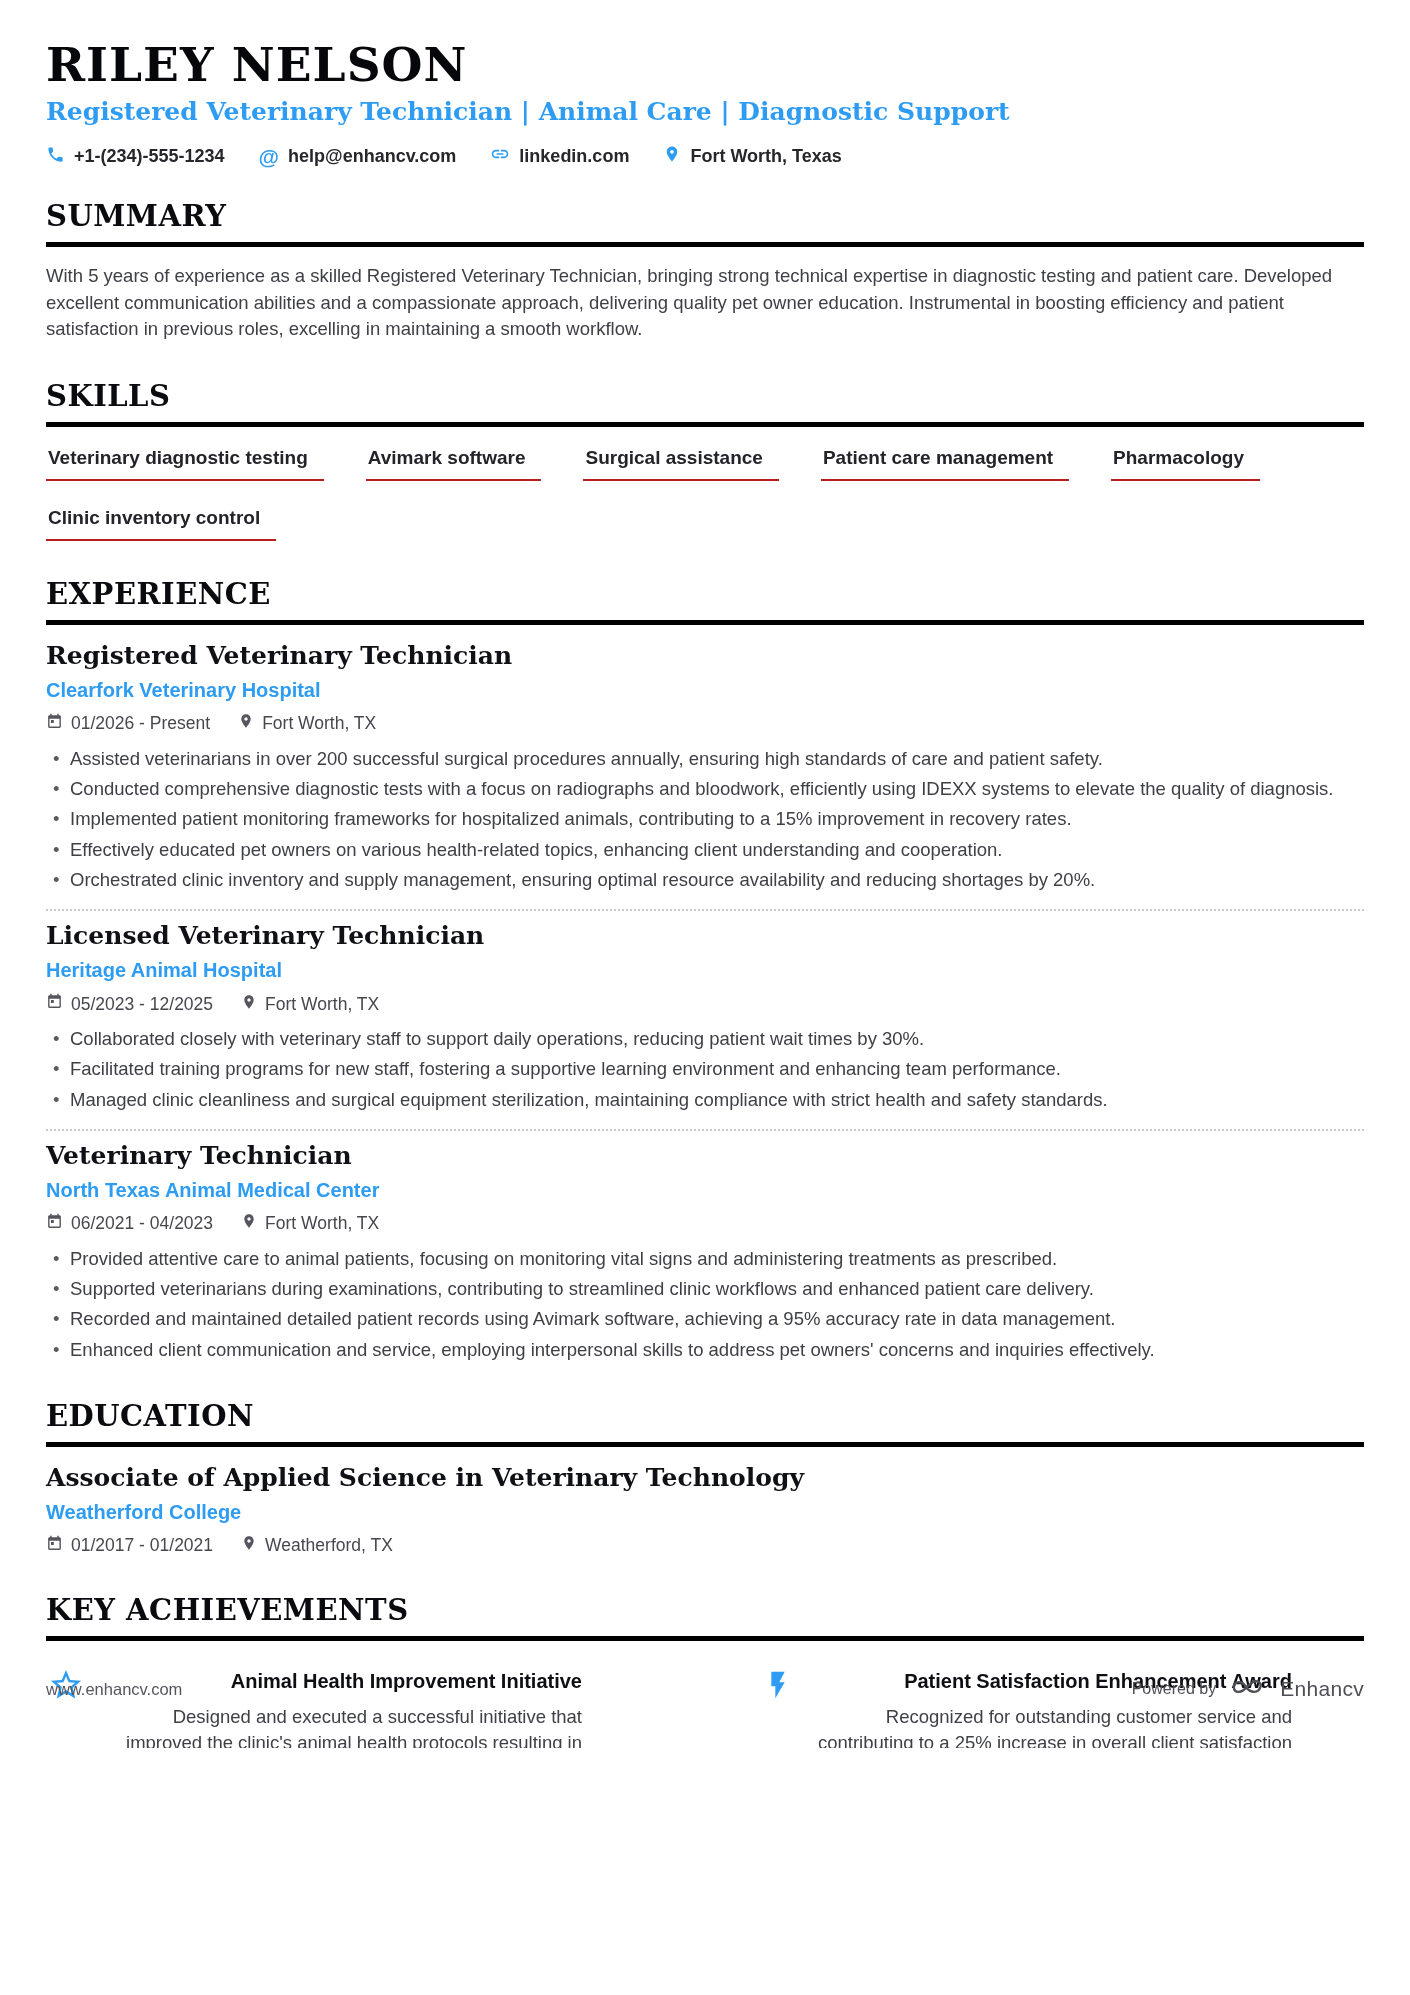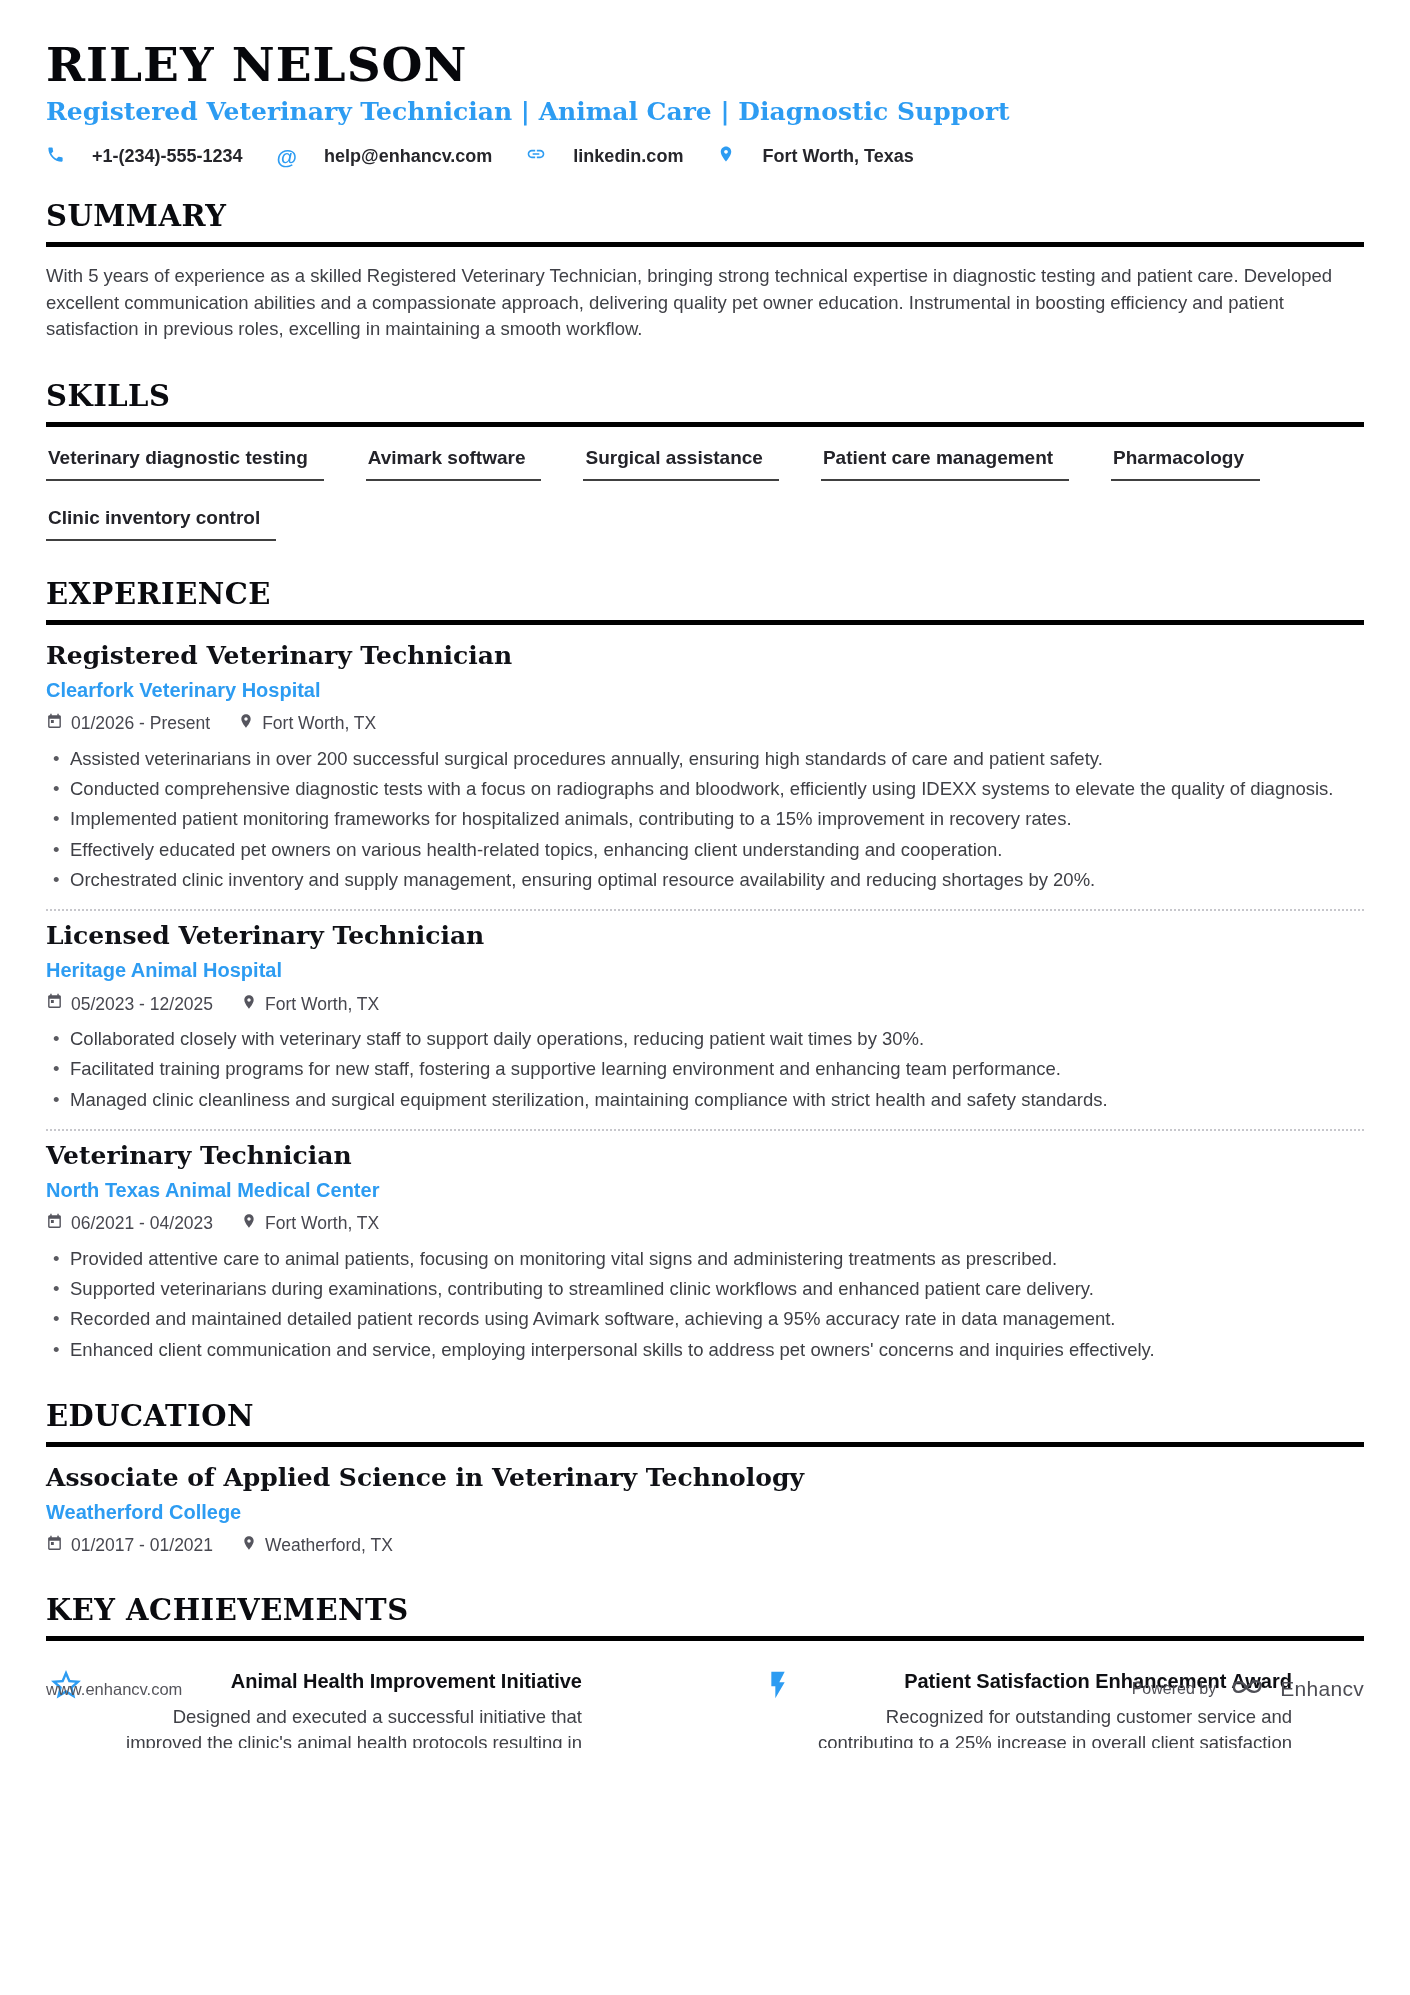--- a/index.html
+++ b/index.html
@@ -20,36 +20,36 @@
   .name{
     font-family:"DejaVu Serif","Liberation Serif",serif;
     font-weight:800;font-size:47px;line-height:1.05;letter-spacing:1px;
     color:#06070B;margin:0 0 8px;
   }
   .subtitle{
     font-family:"DejaVu Serif","Liberation Serif",serif;
     font-weight:700;font-size:25px;color:var(--accent);margin:0 0 18px;
   }
   .contact-row{display:flex;align-items:center;gap:34px;font-size:18px;font-weight:700;color:#26262B;margin-bottom:30px;}
-  .contact-item{display:flex;align-items:center;gap:27px;}
+  .contact-item{display:flex;align-items:center;gap:9px;}
   .contact-item svg{fill:var(--accent);}
   .at-glyph{color:var(--accent);font-weight:800;font-size:21px;line-height:1;}
   
   section{margin-bottom:36px;}
   .sec-heading{
     font-family:"DejaVu Serif","Liberation Serif",serif;
     font-weight:800;font-size:29px;letter-spacing:.5px;color:var(--heading);
     border-bottom:5px solid #000;padding-bottom:9px;margin:0 0 16px;
   }
   .summary-text{font-size:18.5px;line-height:1.43;color:var(--body);margin:0;max-width:1320px;}
   
   .skills-wrap{display:flex;flex-wrap:wrap;column-gap:42px;row-gap:26px;padding-top:4px;}
   .skill{
     font-size:19px;font-weight:700;color:#232329;
-    border-bottom:2px solid #404040;padding:0 16px 10px 2px;
+    border-bottom:2px solid #b91c1c;padding:0 16px 10px 2px;
   }
   
   .job{margin-bottom:6px;}
   .job-title{
     font-family:"DejaVu Serif","Liberation Serif",serif;
     font-weight:600;font-size:25px;color:#101116;margin:10px 0 9px;
   }
   .company{font-size:20px;font-weight:700;color:var(--accent);margin:0 0 11px;}
   .meta{display:flex;align-items:center;gap:28px;font-size:17.5px;color:var(--meta);margin-bottom:11px;}
   .meta-item{display:flex;align-items:center;gap:8px;}

